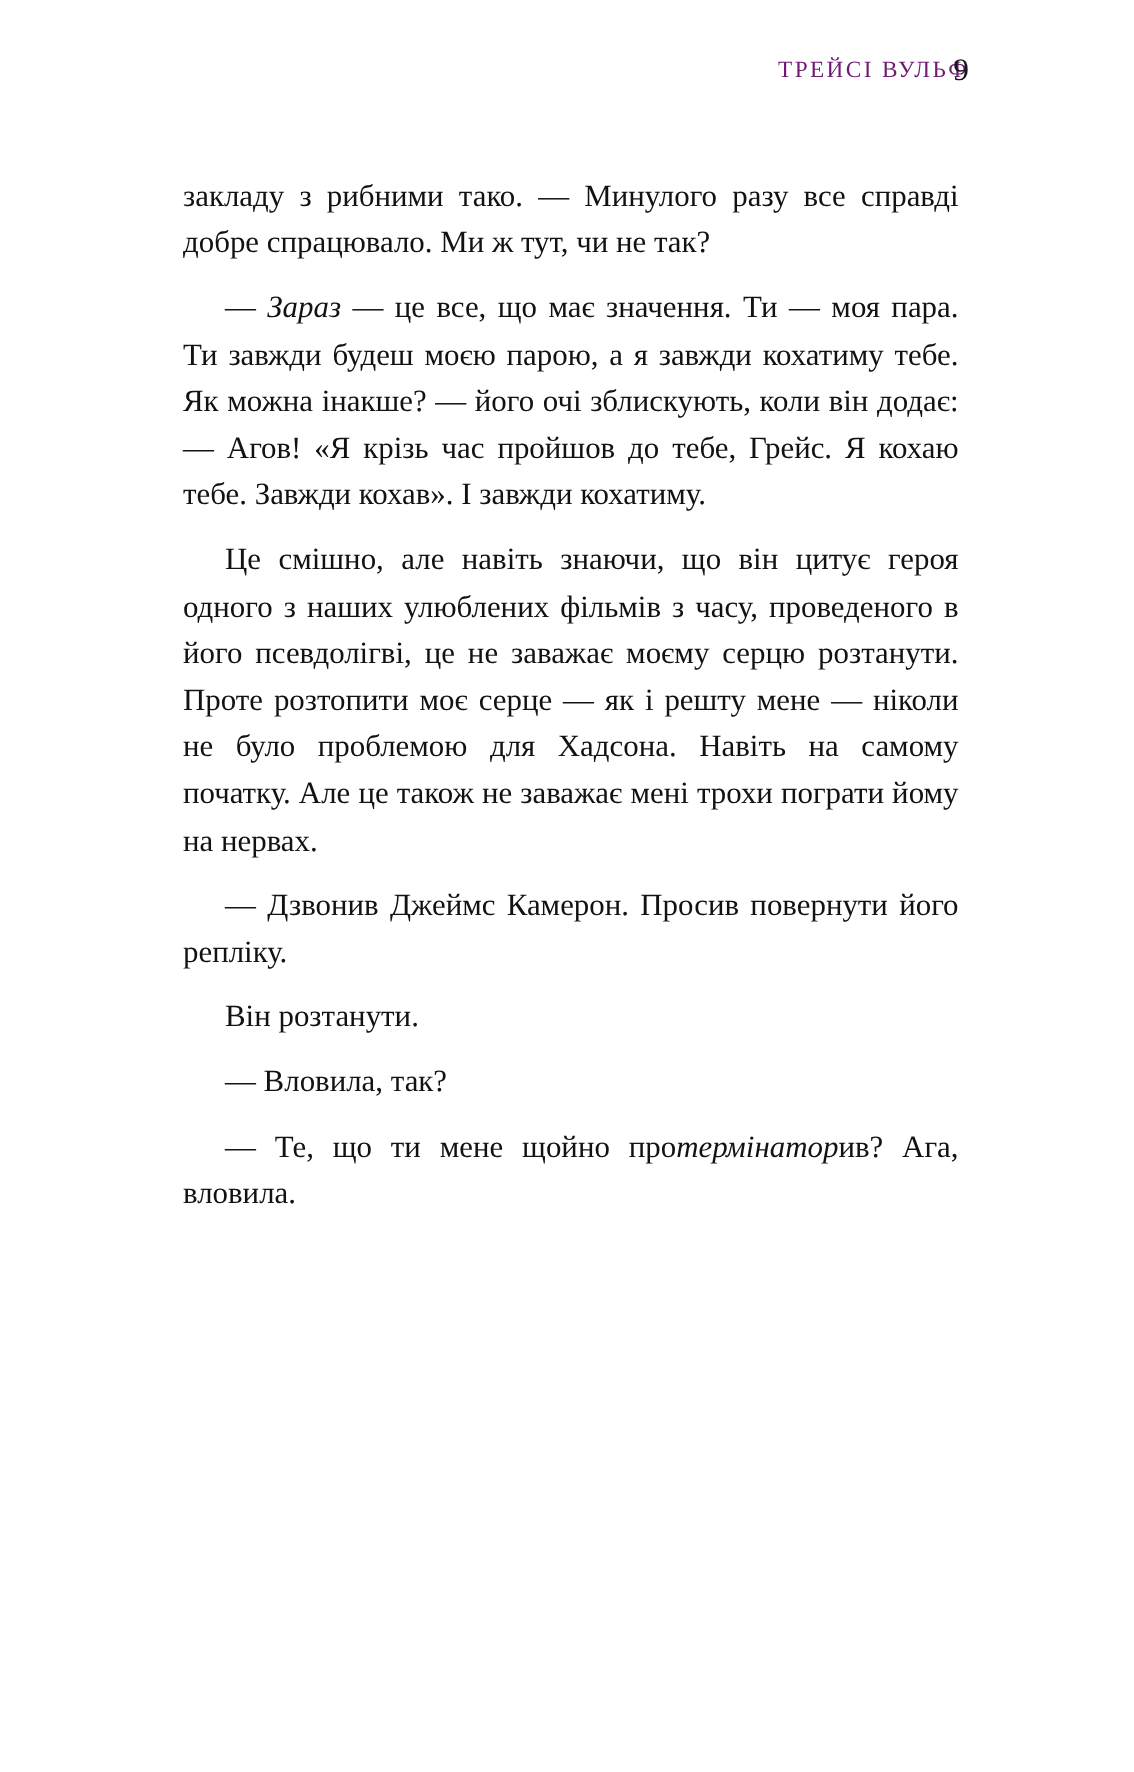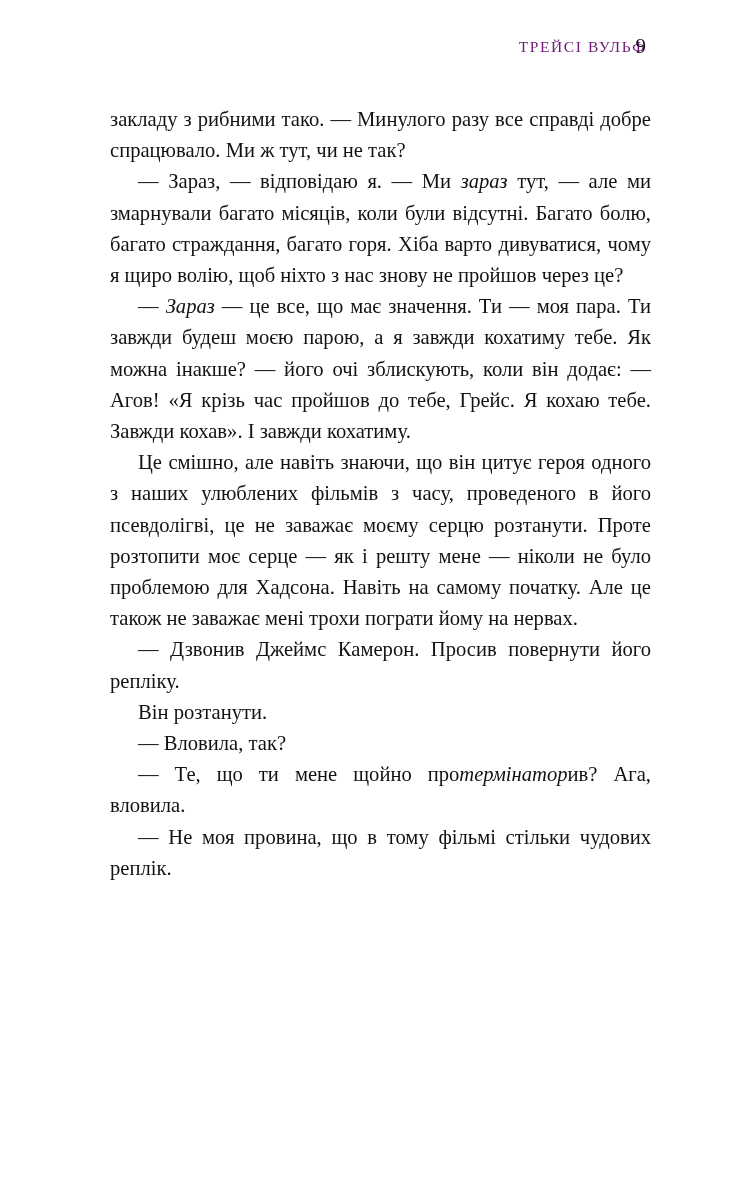--- a/index.html
+++ b/index.html
@@ -46,21 +46,21 @@
     font-size: 21px;
     color: #17171a;
   }
   .content {
     position: absolute;
     top: 104px;
     left: 110px;
     width: 541px;
   }
   p {
-    margin: 0;
+    margin: 12px;
     font-size: 20.6px;
     line-height: 31.2px;
     text-align: justify;
     text-justify: inter-word;
     hyphens: manual;
     color: #121212;
   }
   p.indent {
     text-indent: 28px;
   }
@@ -73,23 +73,21 @@
 
 <div class="page">
 
   <div class="header">
     <div class="running-title">Трейсі Вульф</div>
     <div class="folio">9</div>
   </div>
 
   <div class="content" id="body-text">
       <p class="">закладу з рибними тако. — Минулого разу все справді добре спрацювало. Ми ж тут, чи не так?</p>
-      <p class="indent">— Зараз, — відповідаю я. — Ми <em>зараз</em> тут, — але ми змарнували багато місяців, коли були відсутні. Багато болю, багато страждання, багато горя. Хіба варто дивуватися, чому я щиро волію, щоб ніхто з нас знову не пройшов через це?</p>
       <p class="indent">— <em>Зараз</em> — це все, що має значення. Ти — моя пара. Ти завжди будеш моєю парою, а я завжди кохатиму тебе. Як можна інакше? — його очі зблискують, коли він додає: — Агов! «Я крізь час пройшов до тебе, Грейс. Я кохаю тебе. Завжди кохав». І завжди кохатиму.</p>
       <p class="indent">Це смішно, але навіть знаючи, що він цитує героя одного з наших улюблених фільмів з часу, проведеного в його псевдолігві, це не заважає моєму серцю розтанути. Проте розтопити моє серце — як і решту мене — ніколи не було проблемою для Хадсона. Навіть на самому початку. Але це також не заважає мені трохи пограти йому на нервах.</p>
       <p class="indent">— Дзвонив Джеймс Камерон. Просив повернути його репліку.</p>
       <p class="indent">Він розтанути.</p>
       <p class="indent">— Вловила, так?</p>
       <p class="indent">— Те, що ти мене щойно про<em>термінатор</em>ив? Ага, вловила.</p>
-      <p class="indent">— Не моя провина, що в тому фільмі стільки чудових реплік.</p>
     </div>
 
 </div>
 
 </body></html>

